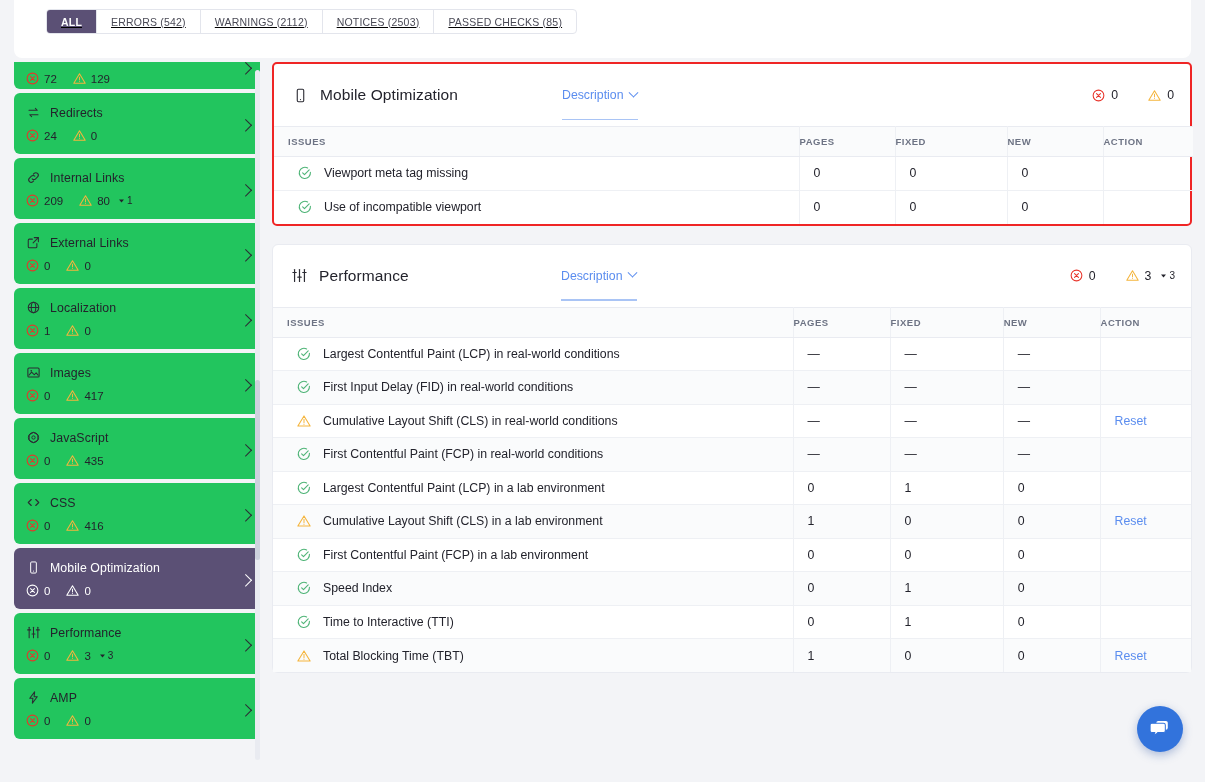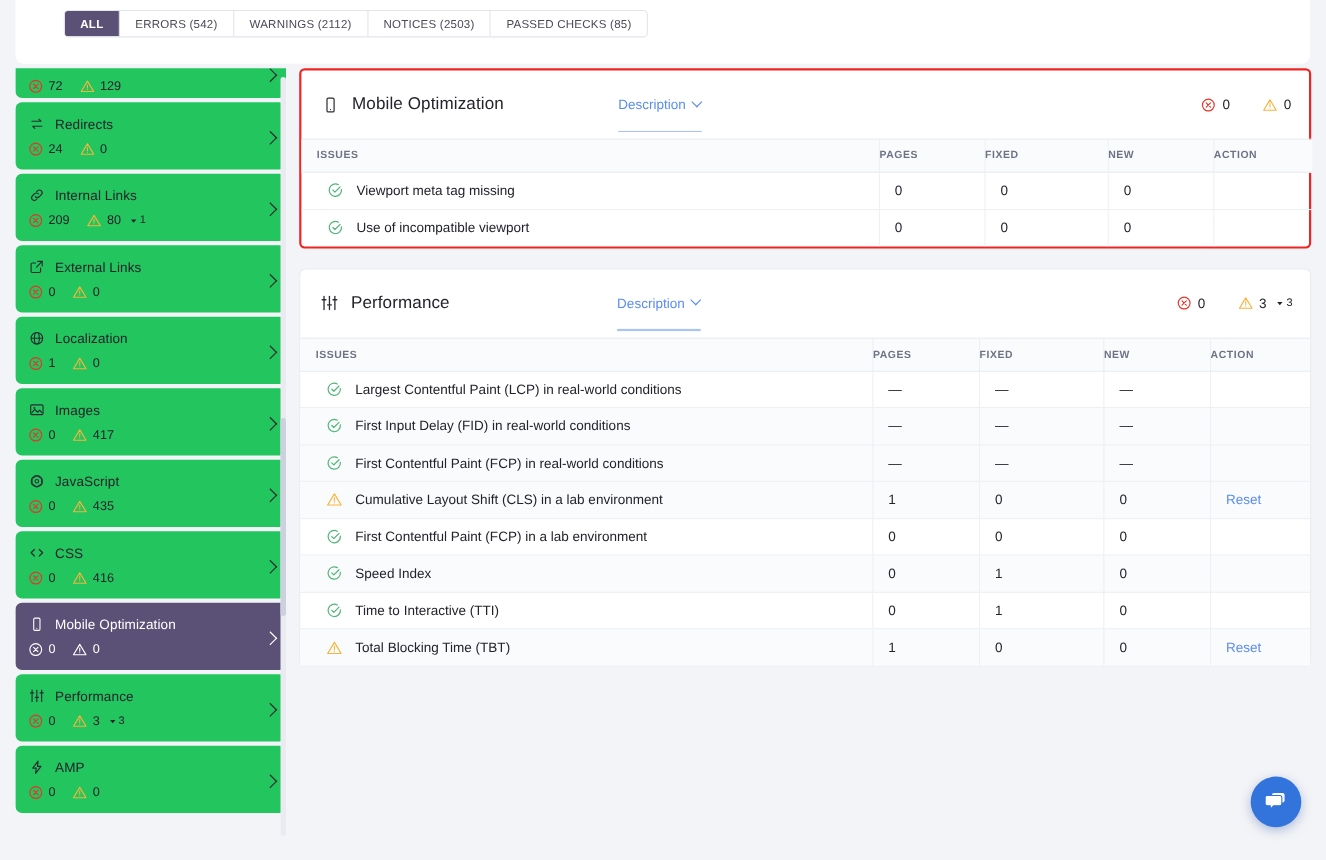--- a/index.html
+++ b/index.html
@@ -10,24 +10,24 @@
     overflow: hidden;
   }
   .app { position: relative; width: 1205px; height: 782px; background: #f3f4f7; }
 
   
   .topbar {
     position: absolute; left: 14px; top: -8px; width: 1177px; height: 66px;
     background: #ffffff; border-radius: 8px;
   }
   .tabs {
-    position: absolute; left: 44px; top: 17px;
+    position: absolute; left: 32px; top: 17px;
     display: flex; height: 25px;
     background: #ffffff;
-    border: 1px solid #e3e5ec; border-radius: 4px; overflow: hidden;
+    border: 1px solid #e3e5ec; border-radius: 4px; overflow: hidden; text-decoration: underline;
   }
   .tab {
     display: flex; align-items: center; justify-content: center;
     padding: 0 14px; height: 100%;
     font-size: 10.5px; letter-spacing: .2px; color: #4a4a56;
     border-right: 1px solid #e3e5ec; cursor: pointer; white-space: nowrap;
   }
   .tab:last-child { border-right: none; }
   .tab.active { background: #5b5075; color: #ffffff; font-weight: 600; }
 
@@ -735,35 +735,70 @@
                     </svg>
                   </span>
                   <span>First Input Delay (FID) in real-world conditions</span>
                 </span>
               </td>
               <td class="num-cell">—</td>
               <td class="num-cell">—</td>
               <td class="num-cell">—</td>
               <td class="c-action"></td>
             </tr>
+            <tr class="">
+              <td class="c-issues">
+                <span class="issue-cell">
+                  <span class="row-ic">
+                    <svg viewBox="0 0 16 16" style="width:14px;height:14px;display:block">
+                      <path d="M8 2.2L15 13.8H1z" fill="none" stroke="#f5b53d" stroke-width="1.25" stroke-linejoin="round"></path>
+                      <line x1="8" y1="6.4" x2="8" y2="9.8" stroke="#f5b53d" stroke-width="1.15" stroke-linecap="round"></line>
+                      <circle cx="8" cy="11.6" r=".62" fill="#f5b53d"></circle>
+                    </svg>
+                  </span>
+                  <span>Cumulative Layout Shift (CLS) in real-world conditions</span>
+                </span>
+              </td>
+              <td class="num-cell">—</td>
+              <td class="num-cell">—</td>
+              <td class="num-cell">—</td>
+              <td class="c-action"><span class="reset-link">Reset</span></td>
+            </tr>
             <tr class="alt">
               <td class="c-issues">
                 <span class="issue-cell">
                   <span class="row-ic">
                     <svg viewBox="0 0 16 16" style="width:14px;height:14px;display:block">
                       <path d="M14.2 7.2A6.4 6.4 0 1 1 11 2.3" fill="none" stroke="#4fb477" stroke-width="1.25" stroke-linecap="round"></path>
                       <path d="M5.3 7.8l2.1 2.1 5.4-5.4" fill="none" stroke="#4fb477" stroke-width="1.25" stroke-linecap="round" stroke-linejoin="round"></path>
                     </svg>
                   </span>
                   <span>First Contentful Paint (FCP) in real-world conditions</span>
                 </span>
               </td>
               <td class="num-cell">—</td>
               <td class="num-cell">—</td>
               <td class="num-cell">—</td>
+              <td class="c-action"></td>
+            </tr>
+            <tr class="">
+              <td class="c-issues">
+                <span class="issue-cell">
+                  <span class="row-ic">
+                    <svg viewBox="0 0 16 16" style="width:14px;height:14px;display:block">
+                      <path d="M14.2 7.2A6.4 6.4 0 1 1 11 2.3" fill="none" stroke="#4fb477" stroke-width="1.25" stroke-linecap="round"></path>
+                      <path d="M5.3 7.8l2.1 2.1 5.4-5.4" fill="none" stroke="#4fb477" stroke-width="1.25" stroke-linecap="round" stroke-linejoin="round"></path>
+                    </svg>
+                  </span>
+                  <span>Largest Contentful Paint (LCP) in a lab environment</span>
+                </span>
+              </td>
+              <td class="num-cell">0</td>
+              <td class="num-cell">1</td>
+              <td class="num-cell">0</td>
               <td class="c-action"></td>
             </tr>
             <tr class="alt">
               <td class="c-issues">
                 <span class="issue-cell">
                   <span class="row-ic">
                     <svg viewBox="0 0 16 16" style="width:14px;height:14px;display:block">
                       <path d="M8 2.2L15 13.8H1z" fill="none" stroke="#f5b53d" stroke-width="1.25" stroke-linejoin="round"></path>
                       <line x1="8" y1="6.4" x2="8" y2="9.8" stroke="#f5b53d" stroke-width="1.15" stroke-linecap="round"></line>
                       <circle cx="8" cy="11.6" r=".62" fill="#f5b53d"></circle>

